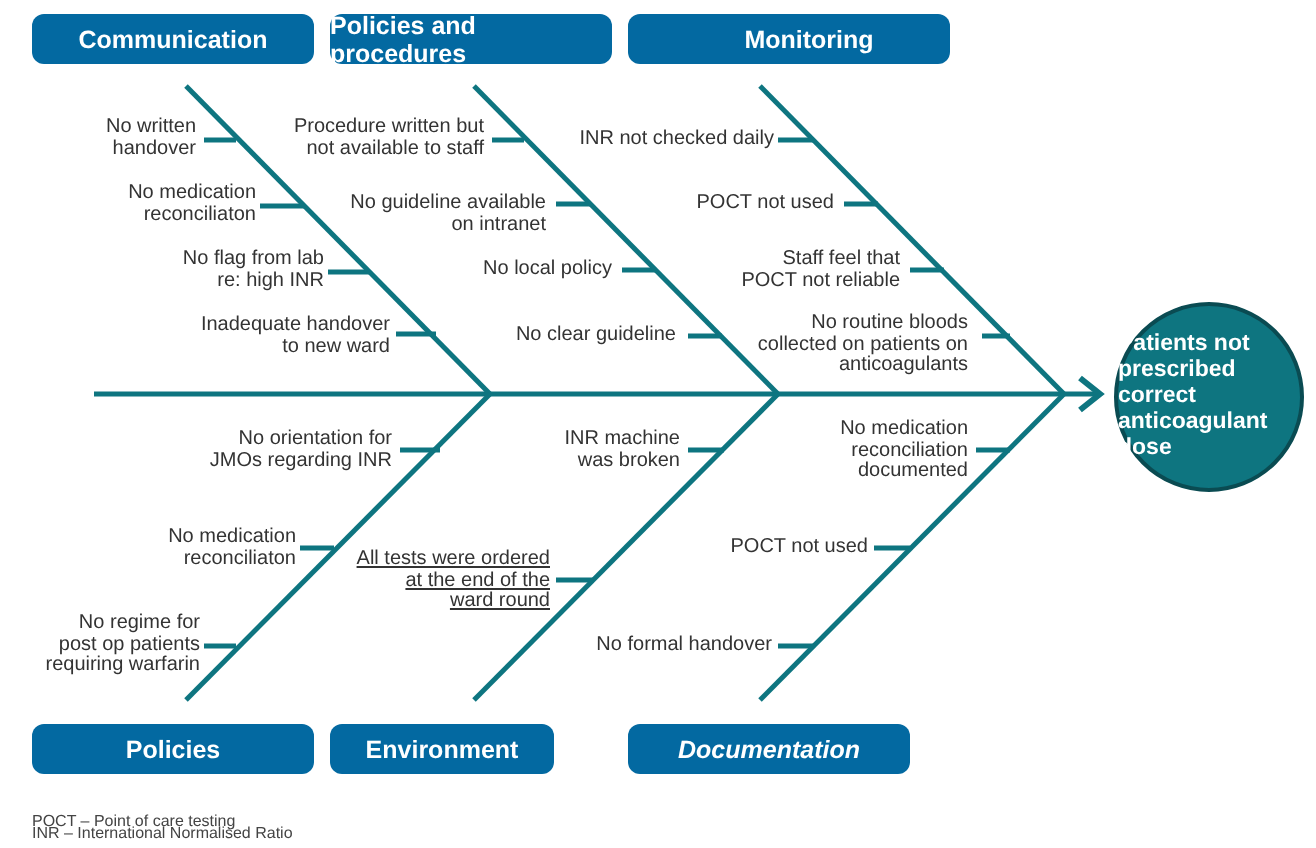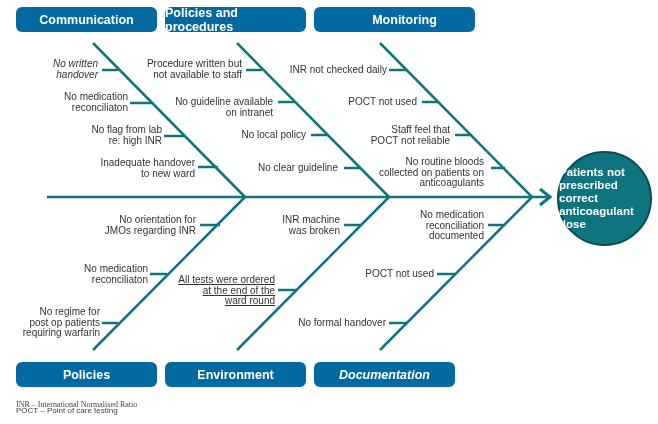--- a/index.html
+++ b/index.html
@@ -49,28 +49,28 @@
     <line x1="488" y1="225" x2="505" y2="225"></line>
     <line x1="437" y1="274" x2="455" y2="274"></line>
     <line x1="389" y1="323" x2="407" y2="323"></line>
   </g>
 </svg>
 
 <div class="cat" style="left:16px;top:7px;width:141px;">Communication</div>
 <div class="cat" style="left:165px;top:7px;width:141px;">Policies and procedures</div>
 <div class="cat" style="left:314px;top:7px;width:141px;padding-left:20px;">Monitoring</div>
 <div class="cat" style="left:16px;top:362px;width:141px;">Policies</div>
-<div class="cat" style="left:165px;top:362px;width:141px;">Environment</div>
+<div class="cat" style="left:165px;top:362px;width:112px;">Environment</div>
 <div class="cat" style="left:314px;top:362px;width:141px;font-style:italic;">Documentation</div>
 
 <div class="effect">
     <span>Patients not prescribed correct anticoagulant dose</span>
   </div>
 
-<div class="lbl" style="right:560px;top:59px;font-style:italic;">No written<br>handover</div>
+<div class="lbl" style="right:560px;top:59px;">No written<br>handover</div>
 <div class="lbl" style="right:530px;top:92px;">No medication<br>reconciliaton</div>
 <div class="lbl" style="right:496px;top:125px;">No flag from lab<br>re: high INR</div>
 <div class="lbl" style="right:463px;top:158px;">Inadequate handover<br>to new ward</div>
 
 <div class="lbl" style="right:416px;top:59px;">Procedure written but<br>not available to staff</div>
 <div class="lbl" style="right:385px;top:97px;">No guideline available<br>on intranet</div>
 <div class="lbl" style="right:352px;top:130px;">No local policy</div>
 <div class="lbl" style="right:320px;top:163px;">No clear guideline</div>
 
 <div class="lbl" style="right:271px;top:65px;">INR not checked daily</div>
@@ -82,14 +82,14 @@
 <div class="lbl" style="right:510px;top:264px;">No medication<br>reconciliaton</div>
 <div class="lbl" style="right:558px;top:307px;">No regime for<br>post op patients<br>requiring warfarin</div>
 
 <div class="lbl" style="right:318px;top:215px;">INR machine<br>was broken</div>
 <div class="lbl" style="right:383px;top:275px;text-decoration:underline;">All tests were ordered<br>at the end of the<br>ward round</div>
 
 <div class="lbl" style="right:174px;top:210px;">No medication<br>reconciliation<br>documented</div>
 <div class="lbl" style="right:224px;top:269px;">POCT not used</div>
 <div class="lbl" style="right:272px;top:318px;">No formal handover</div>
 
-<div class="foot" style="top:400px;font-family:Liberation Serif, serif;">INR – International Normalised Ratio</div>
+<div class="foot" style="top:412px;">INR – International Normalised Ratio</div>
 <div class="foot" style="top:406px;">POCT – Point of care testing</div>
 
 </body></html>

